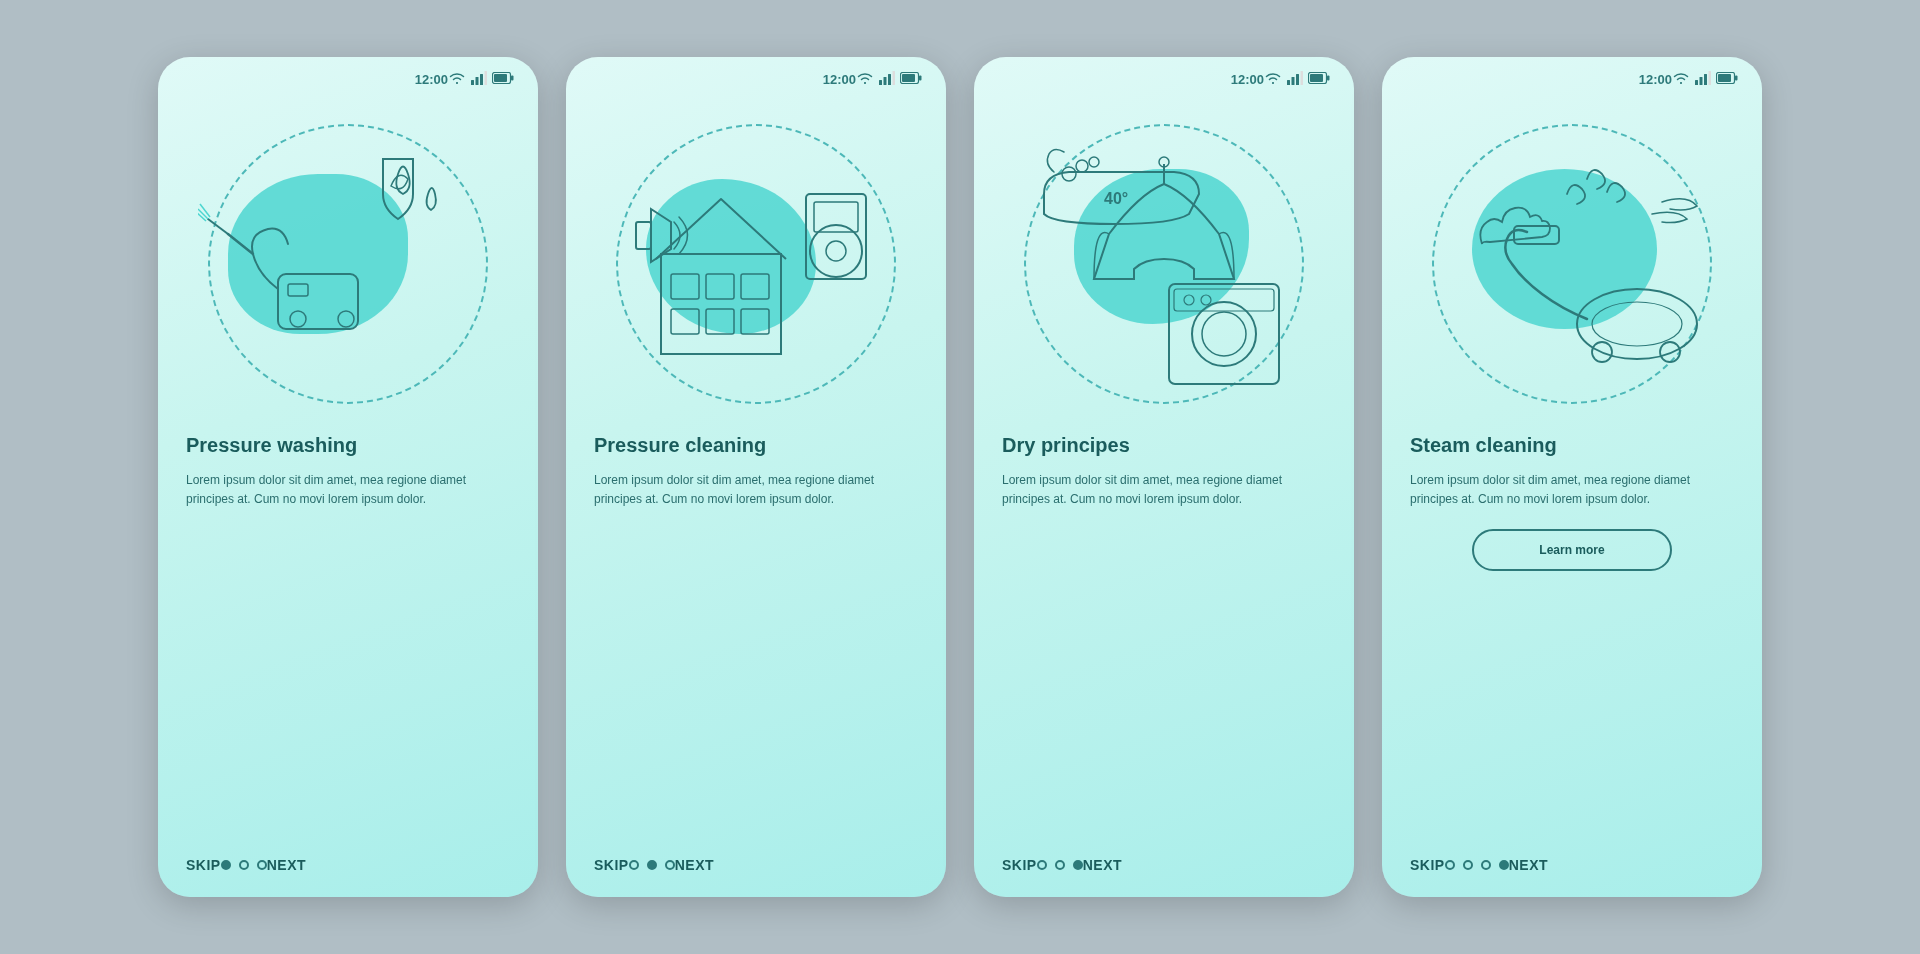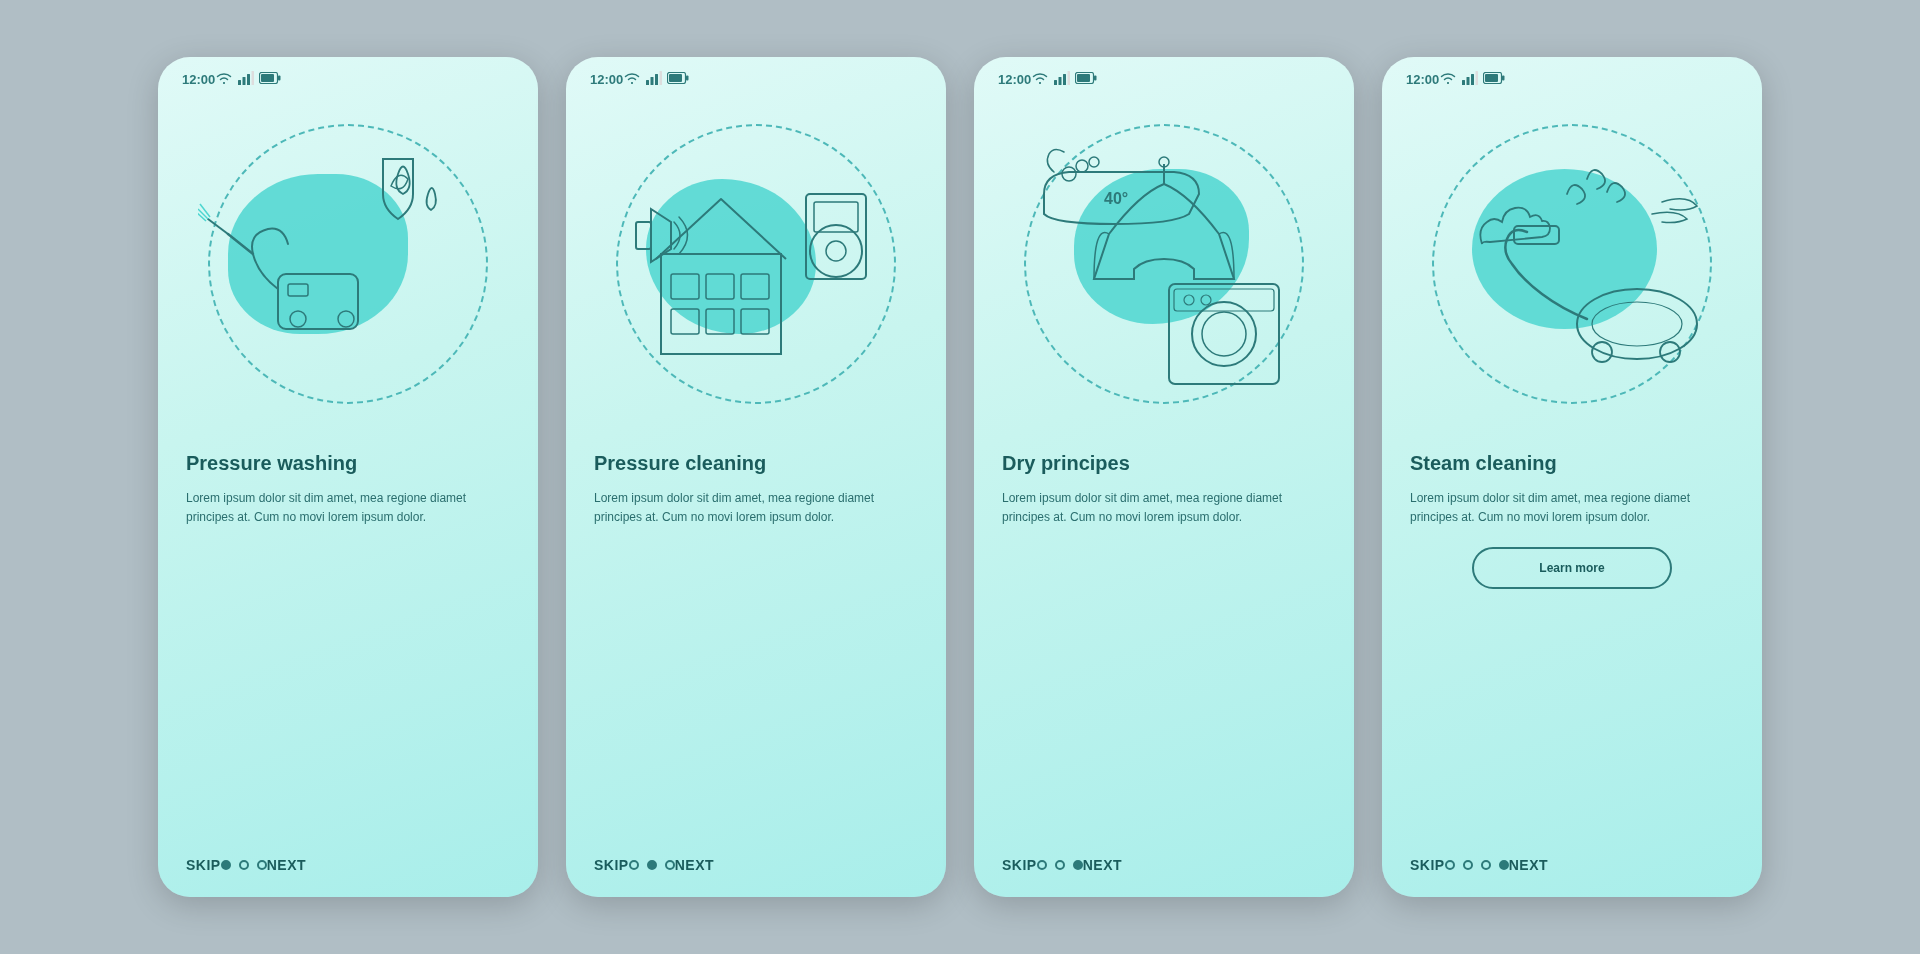--- a/index.html
+++ b/index.html
@@ -24,21 +24,21 @@
       border-radius: 32px;
       background: linear-gradient(160deg, #e0faf7 0%, #c8f5ef 40%, #a8eeea 100%);
       box-shadow: 0 8px 32px rgba(0,0,0,0.18);
       display: flex;
       flex-direction: column;
       overflow: hidden;
       position: relative;
     }
     .status-bar {
       display: flex;
-      justify-content: flex-start;
+      justify-content: flex-end;
       align-items: center;
       padding: 14px 24px 6px 24px;
       font-size: 13px;
       font-weight: 600;
       color: #2d7a7a;
     }
     .status-icons {
       display: flex;
       align-items: center;
       gap: 5px;
@@ -65,21 +65,20 @@
       position: absolute;
       background: #4dd6d0;
       border-radius: 50%;
       opacity: 0.85;
     }
     .screen-content {
       flex: 1;
       padding: 0 28px;
       display: flex;
       flex-direction: column;
-      margin-top: 18px;
     }
     .screen-title {
       font-size: 20px;
       font-weight: 700;
       color: #1a5c5c;
       margin-bottom: 14px;
       text-align: left;
     }
     .screen-body {
       font-size: 12px;

